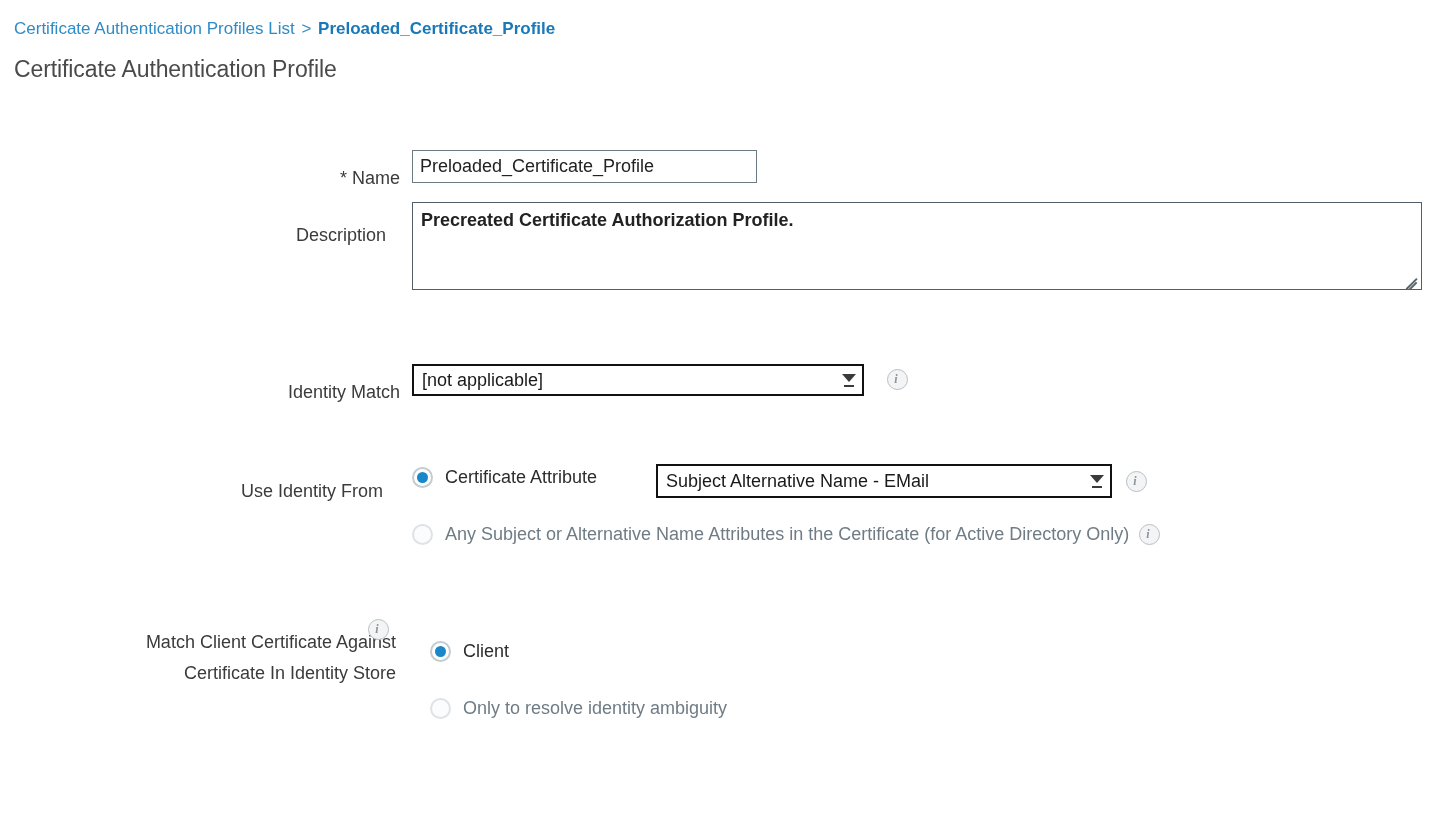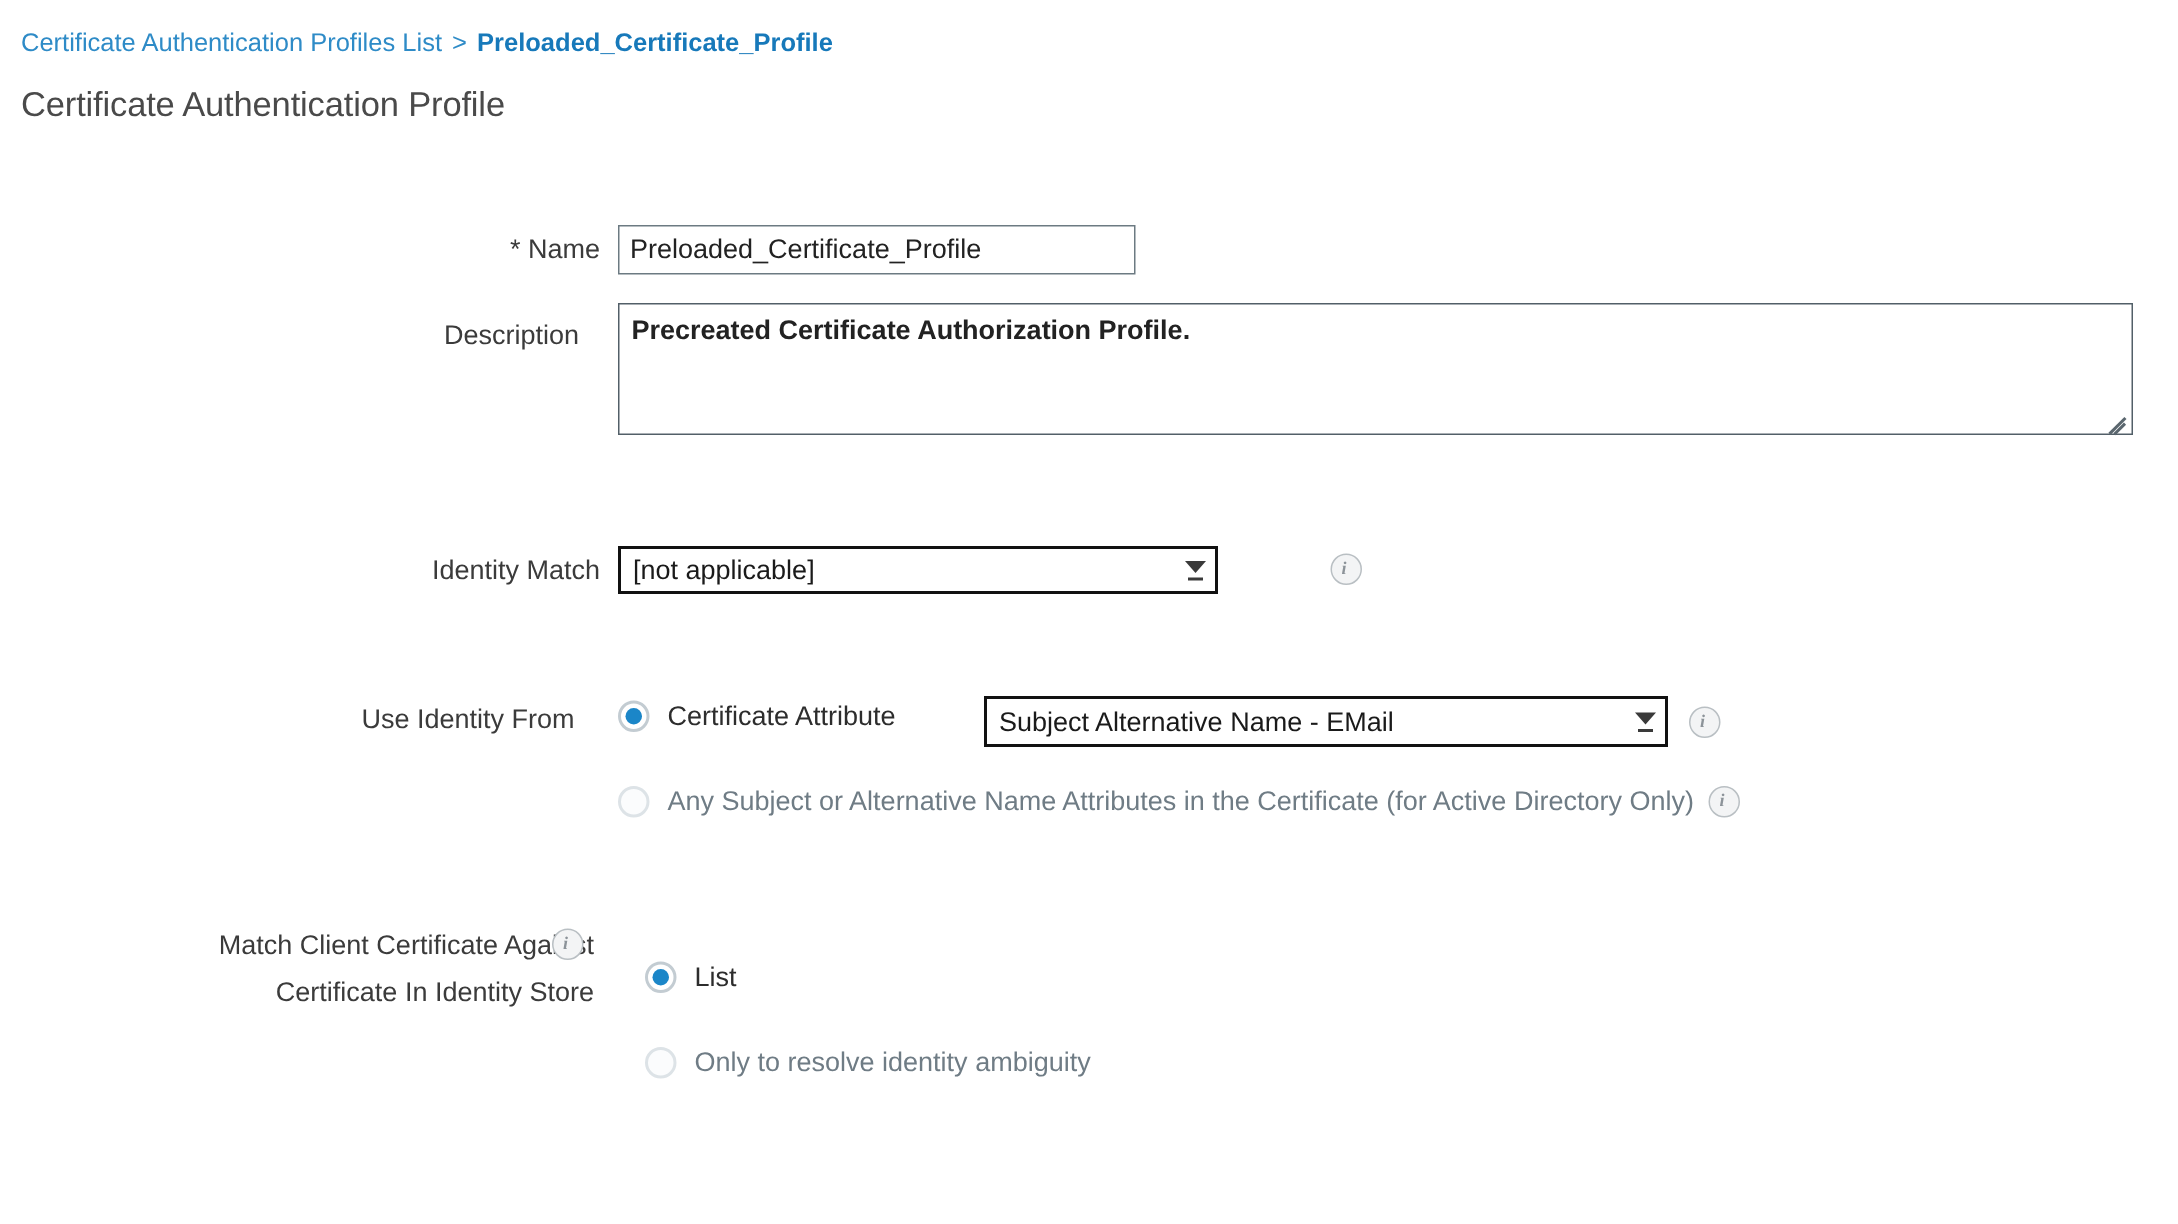--- a/index.html
+++ b/index.html
@@ -60,20 +60,21 @@
     width: 1452px;
     height: 816px;
   }
   .label {
     position: absolute;
     text-align: right;
     font-size: 18px;
     line-height: 26px;
     color: #3b3b3b;
     white-space: nowrap;
+    margin-top: 12px;
   }
   .label-multiline {
     text-align: right;
     white-space: normal;
   }
 
   
   .text-input {
     position: absolute;
     box-sizing: border-box;
@@ -247,21 +248,21 @@
   <input class="text-input" style="left: 412px; top: 150px; width: 345px; height: 33px;" value="Preloaded_Certificate_Profile">
 
   <div class="label" style="left:86px; top:210px; width:300px;">Description</div>
   <textarea class="text-area" style="left: 412px; top: 202px; width: 1010px; height: 88px;">Precreated Certificate Authorization Profile.</textarea>
   <div class="resize-grip" style="left:1404px; top:272px;">
     <span style="left:0px; top:11px; width:15px; transform:rotate(-45deg);"></span>
     <span style="left:4px; top:13px; width:10px; transform:rotate(-45deg);"></span>
   </div>
 
   <div class="label" style="left:100px; top:367px; width:300px;">Identity Match</div>
-  <div class="select-box" style="left:412px; top:364px; width:400px; height:32px;">
+  <div class="select-box" style="left:412px; top:364px; width:452px; height:32px;">
     <span class="select-value">[not applicable]</span>
     <span class="select-arrow">
       <span class="tri"></span>
         <span class="bar"></span>
     </span>
   </div>
   <span class="info-icon info-abs" style="left:887px; top:369px;">
     <svg width="16" height="16" viewBox="0 0 16 16">
         <text x="8" y="12.5" font-family="Liberation Serif, serif" font-style="italic" font-size="12" font-weight="bold" fill="#8c9399" text-anchor="middle">i</text>
       </svg>
@@ -302,21 +303,21 @@
     <span>Certificate In Identity Store</span>
   </div>
   <span class="info-icon info-abs" style="left:368px; top:619px;">
     <svg width="16" height="16" viewBox="0 0 16 16">
         <text x="8" y="12.5" font-family="Liberation Serif, serif" font-style="italic" font-size="12" font-weight="bold" fill="#8c9399" text-anchor="middle">i</text>
       </svg>
   </span>
 
   <div class="radio-row" style="left:430px; top:641px;">
     <span class="radio on"></span>
-    <span class="radio-label">List</span>
+    <span class="radio-label">Client</span>
   </div>
 
   <div class="radio-row" style="left:430px; top:698px;">
     <span class="radio off"></span>
     <span class="radio-label dim">Only to resolve identity ambiguity</span>
   </div>
 
 
 </div>
 

